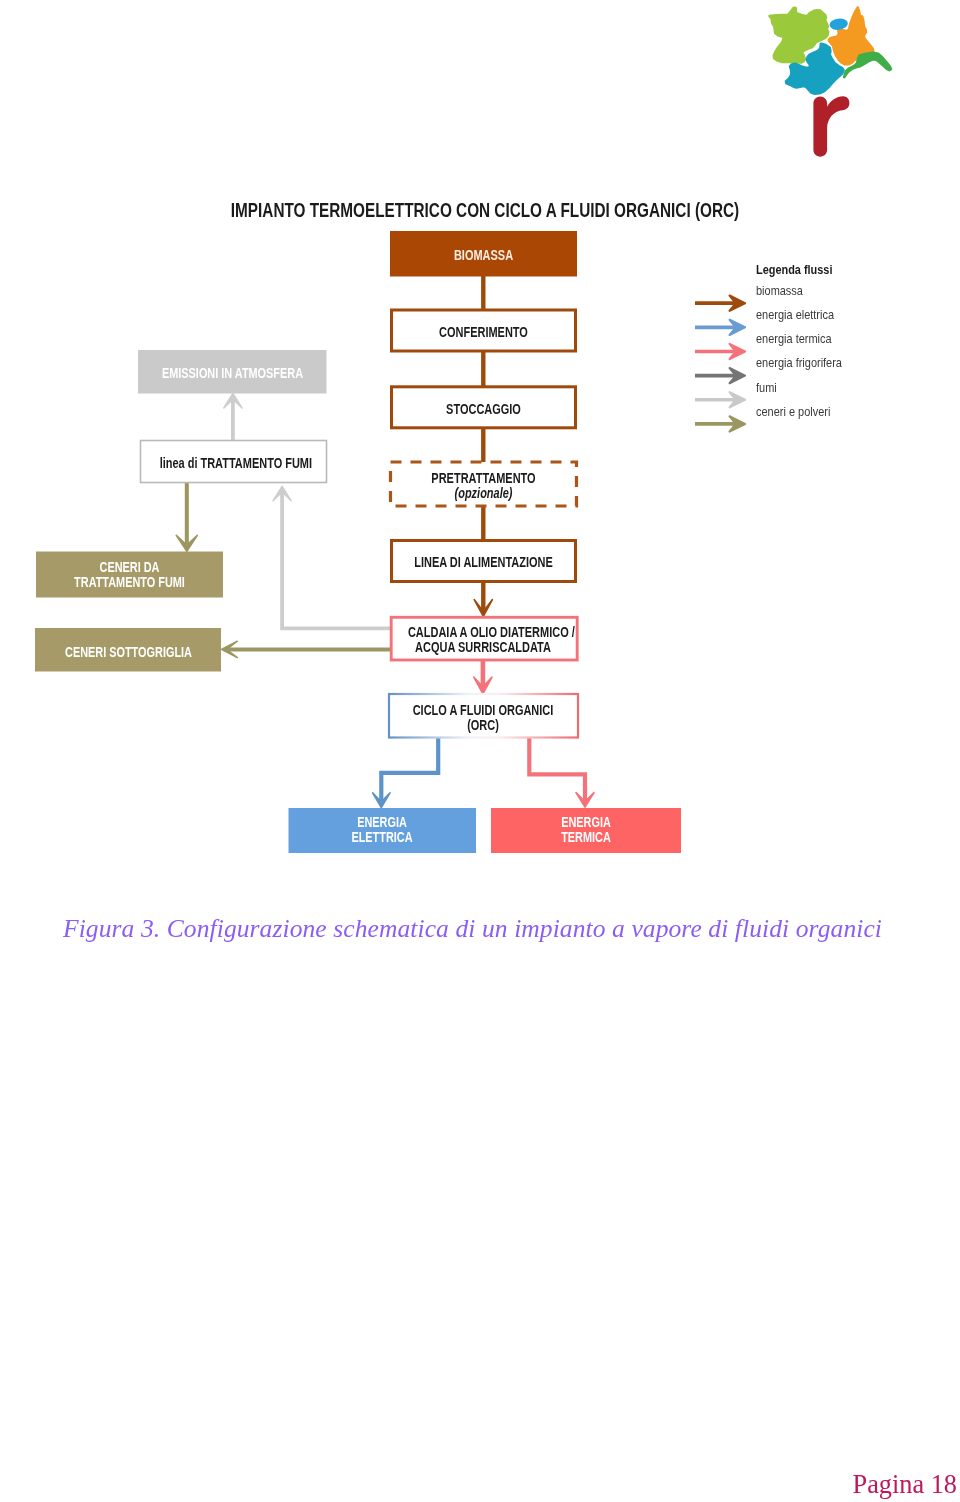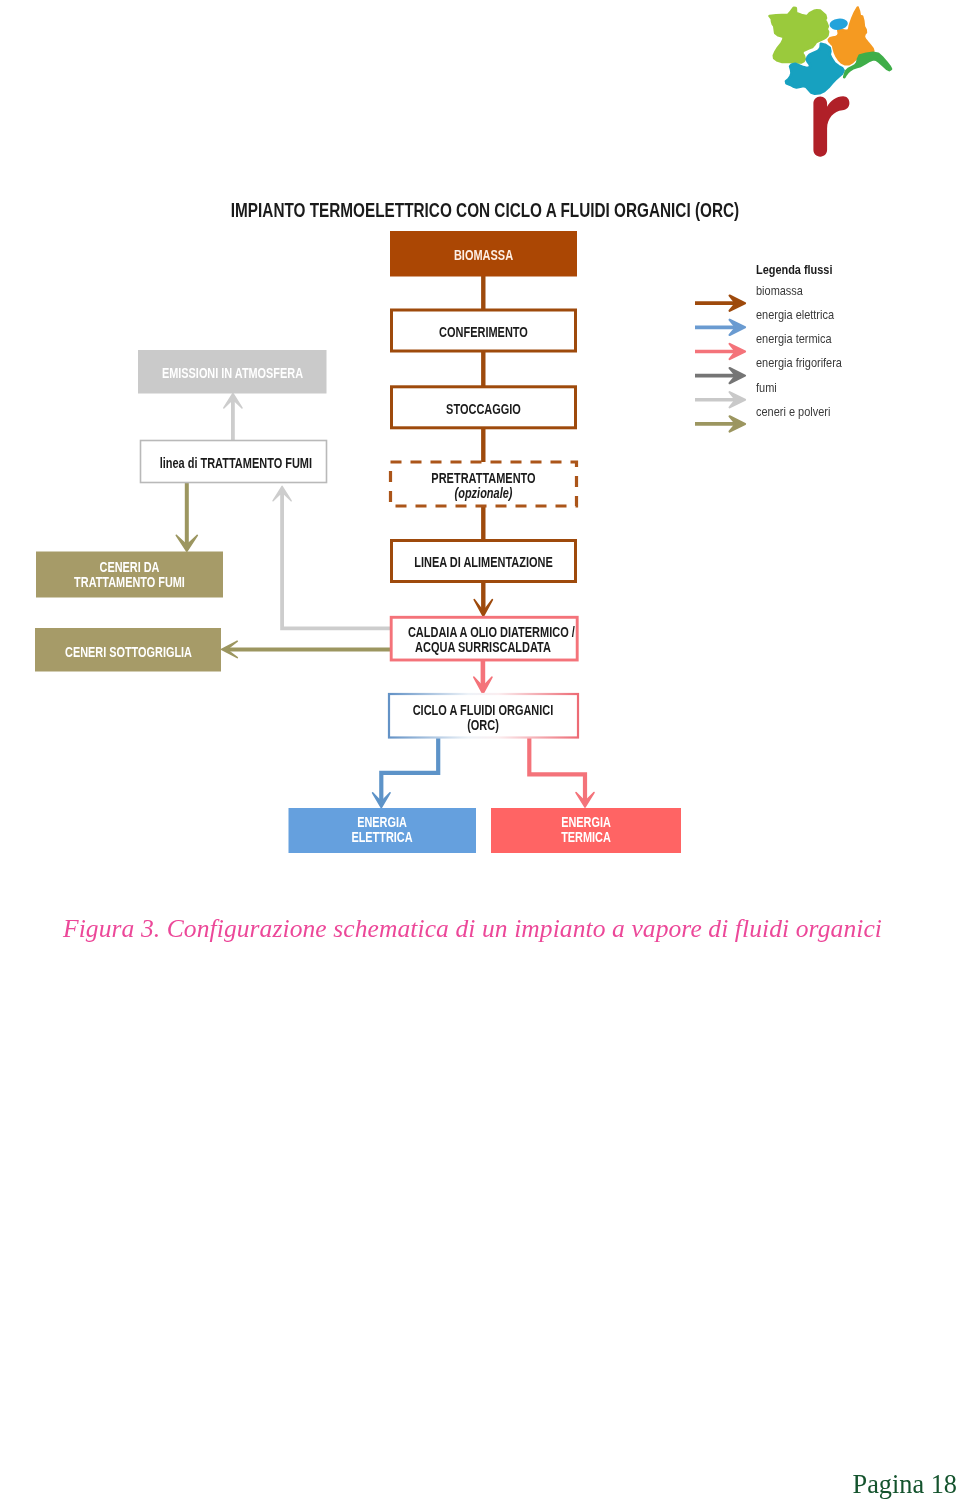--- a/index.html
+++ b/index.html
@@ -29,23 +29,23 @@
   #t-cenerisotto{left:5px;top:465.8px;width:187px;font-size:13.8px;color:#ffffff;}
   #legend{position:absolute;left:726px;top:83px;width:180px;}
   #legend-title{font-family:"Liberation Sans",sans-serif;font-weight:bold;font-size:12px;color:#1b1b1b;
       transform:scaleX(0.91);transform-origin:0 0;white-space:nowrap;}
   #legend-items .li{height:24.14px;position:relative;}
   #legend-items .li span{position:absolute;left:0;top:7px;font-size:12.2px;color:#3a3a3a;
       font-family:"Liberation Sans",sans-serif;white-space:nowrap;
       transform:scaleX(0.9);transform-origin:0 0;}
   #caption{position:absolute;left:63px;top:913.5px;width:830px;
            font-family:"Liberation Serif",serif;font-style:italic;
-           font-size:25.5px;color:#ec4899;letter-spacing:0.1px;}
+           font-size:25.5px;color:#8b5cf6;letter-spacing:0.1px;}
   #pagenum{position:absolute;left:0px;top:1470.2px;width:957px;text-align:right;
-           font-family:"Liberation Serif",serif;font-size:26.3px;color:#14532d;}
+           font-family:"Liberation Serif",serif;font-size:26.3px;color:#be185d;}
 </style>
 </head>
 <body>
 
 <div id="page">
   <div id="logo">
     <svg viewBox="0 0 150 170" width="150" height="170" xmlns="http://www.w3.org/2000/svg">
       <g>
         <path fill="#9ACA3C" stroke="#9ACA3C" stroke-width="2.6" stroke-linejoin="round" d="M14.5,16.0 L21.0,15.2 L33.0,14.9 L35.2,12.5 L38.7,7.8 L40.8,8.1 L41.1,13.0 L46.4,15.0 L52.0,16.3 L54.8,13.2 L59.1,10.8 L61.9,10.2 L65.0,10.5 L68.9,13.9 L70.3,15.2 L71.0,18.0 L69.9,20.2 L71.3,22.5 L72.0,24.2 L72.8,26.4 L71.7,29.1 L73.1,31.9 L72.5,35.4 L70.7,37.4 L68.2,38.9 L66.1,39.9 L63.3,41.0 L61.1,42.0 L59.3,44.7 L57.2,47.0 L53.9,48.4 L50.6,49.8 L47.8,51.2 L47.3,53.6 L48.8,55.5 L49.7,58.8 L48.8,61.1 L46.4,62.5 L43.1,62.5 L39.8,62.3 L36.1,61.8 L32.3,62.0 L27.2,62.0 L22.5,60.6 L19.2,58.3 L18.8,55.5 L20.2,52.2 L22.5,48.4 L26.5,43.3 L28.6,39.1 L28.1,36.7 L23.0,35.3 L20.2,33.0 L19.2,25.9 L17.8,24.2 L17.0,21.4 L16.7,18.6 Z"></path>
         <path fill="#F59A21" stroke="#F59A21" stroke-width="2.4" stroke-linejoin="round" d="M102.7,7.4 L104.1,11.2 L104.9,15.8 L107.2,16.3 L108.4,20.9 L109.0,26.6 L110.7,29.5 L111.0,32.4 L109.5,34.1 L109.0,36.9 L110.1,39.2 L112.4,42.1 L115.3,45.5 L117.6,48.4 L118.4,51.0 L116.4,52.4 L113.0,52.4 L110.1,53.0 L106.7,54.4 L103.2,56.7 L100.4,59.3 L97.5,62.2 L94.1,64.2 L90.1,64.4 L86.6,62.7 L83.8,59.9 L81.5,56.4 L79.7,52.4 L78.6,48.4 L78.0,45.5 L76.3,43.8 L74.3,41.5 L73.7,39.8 L75.2,38.1 L78.0,37.5 L80.9,36.9 L82.9,35.8 L83.8,33.5 L83.2,30.6 L84.9,29.8 L87.8,30.1 L90.6,30.6 L92.9,30.6 L94.1,28.9 L94.6,26.1 L95.8,22.1 L97.5,17.5 L99.8,12.3 Z"></path>

